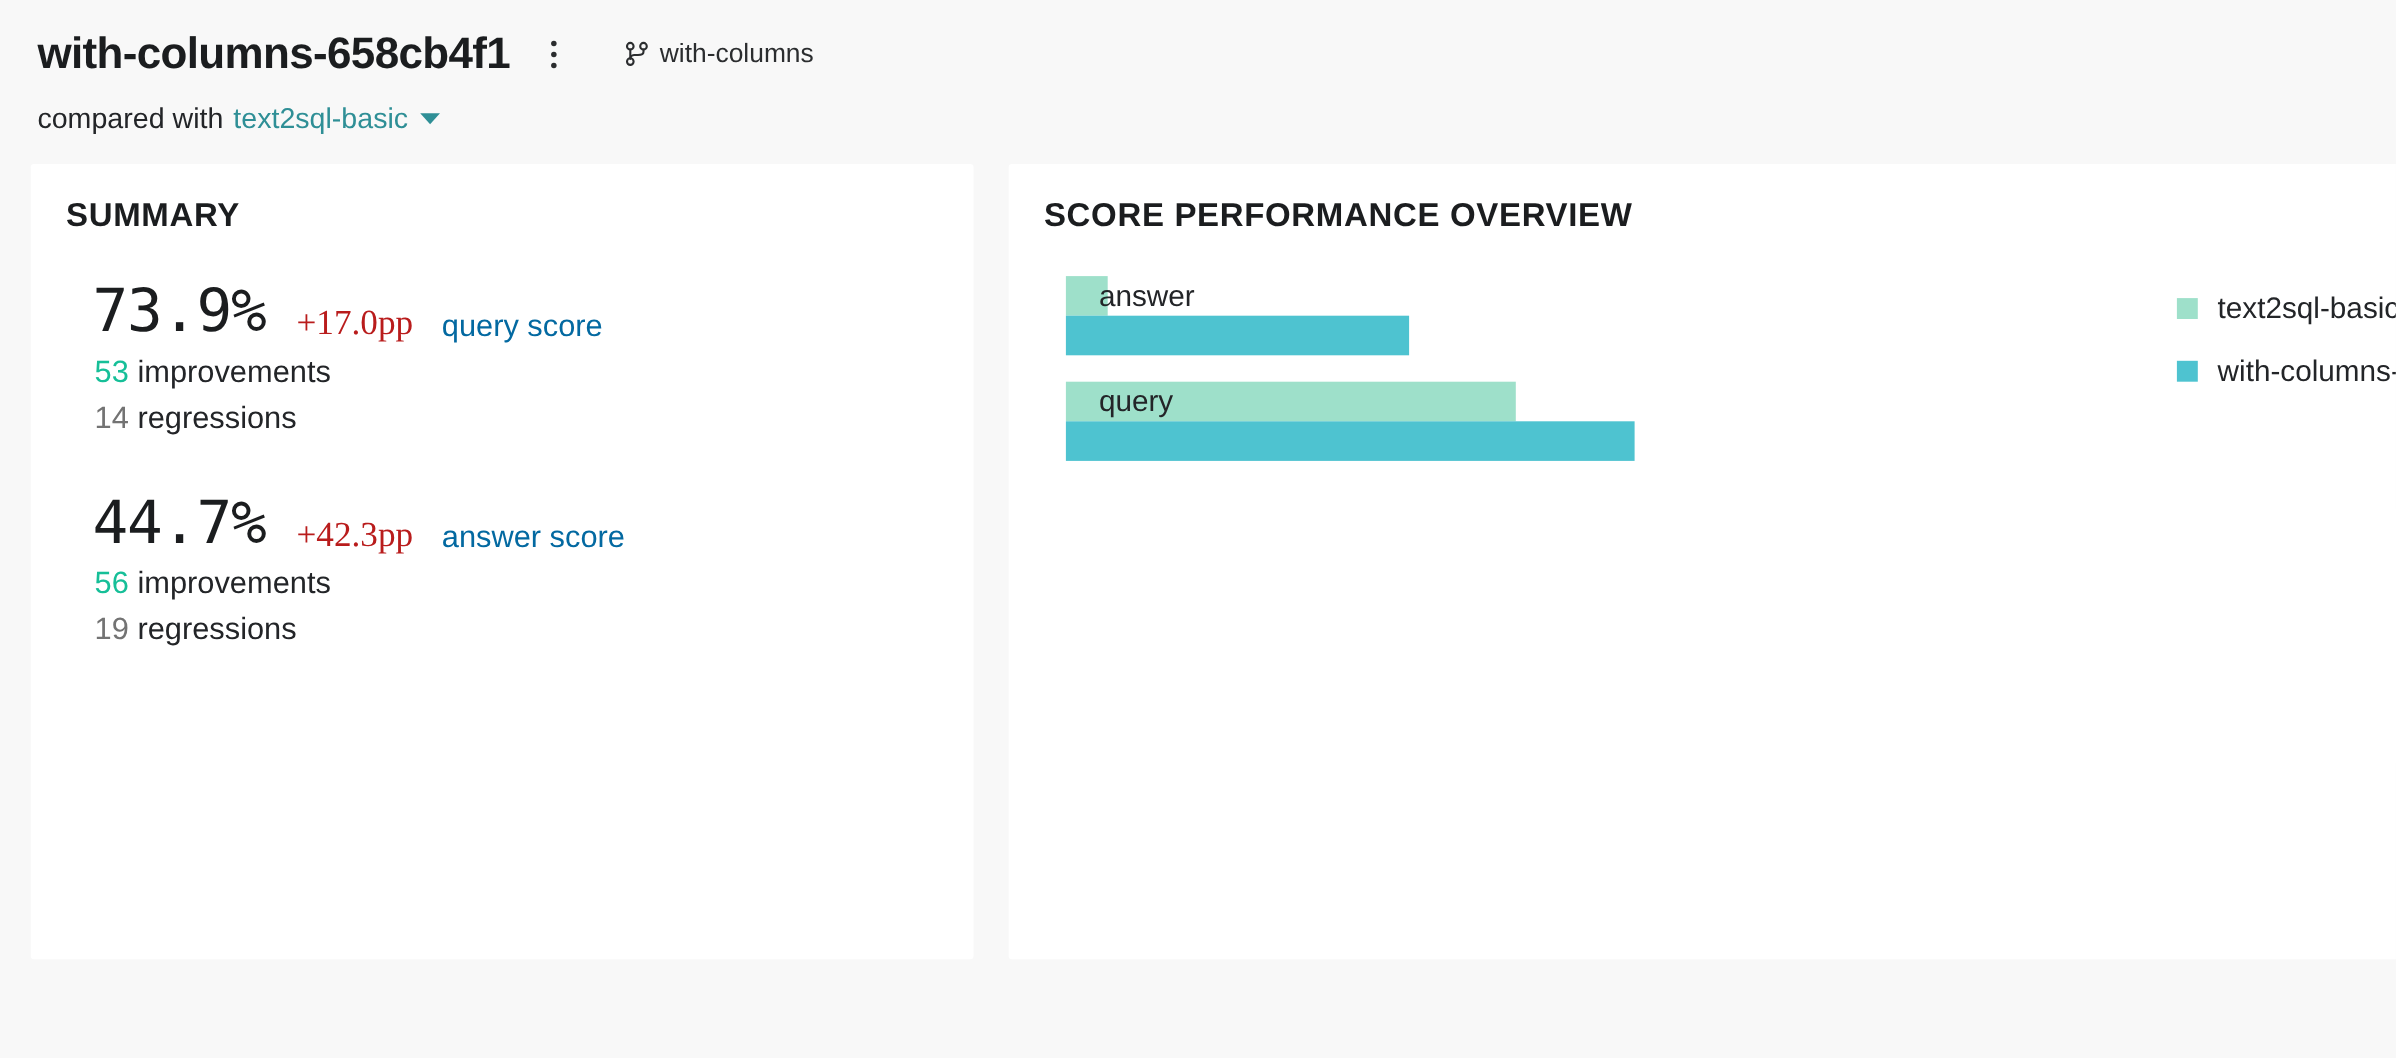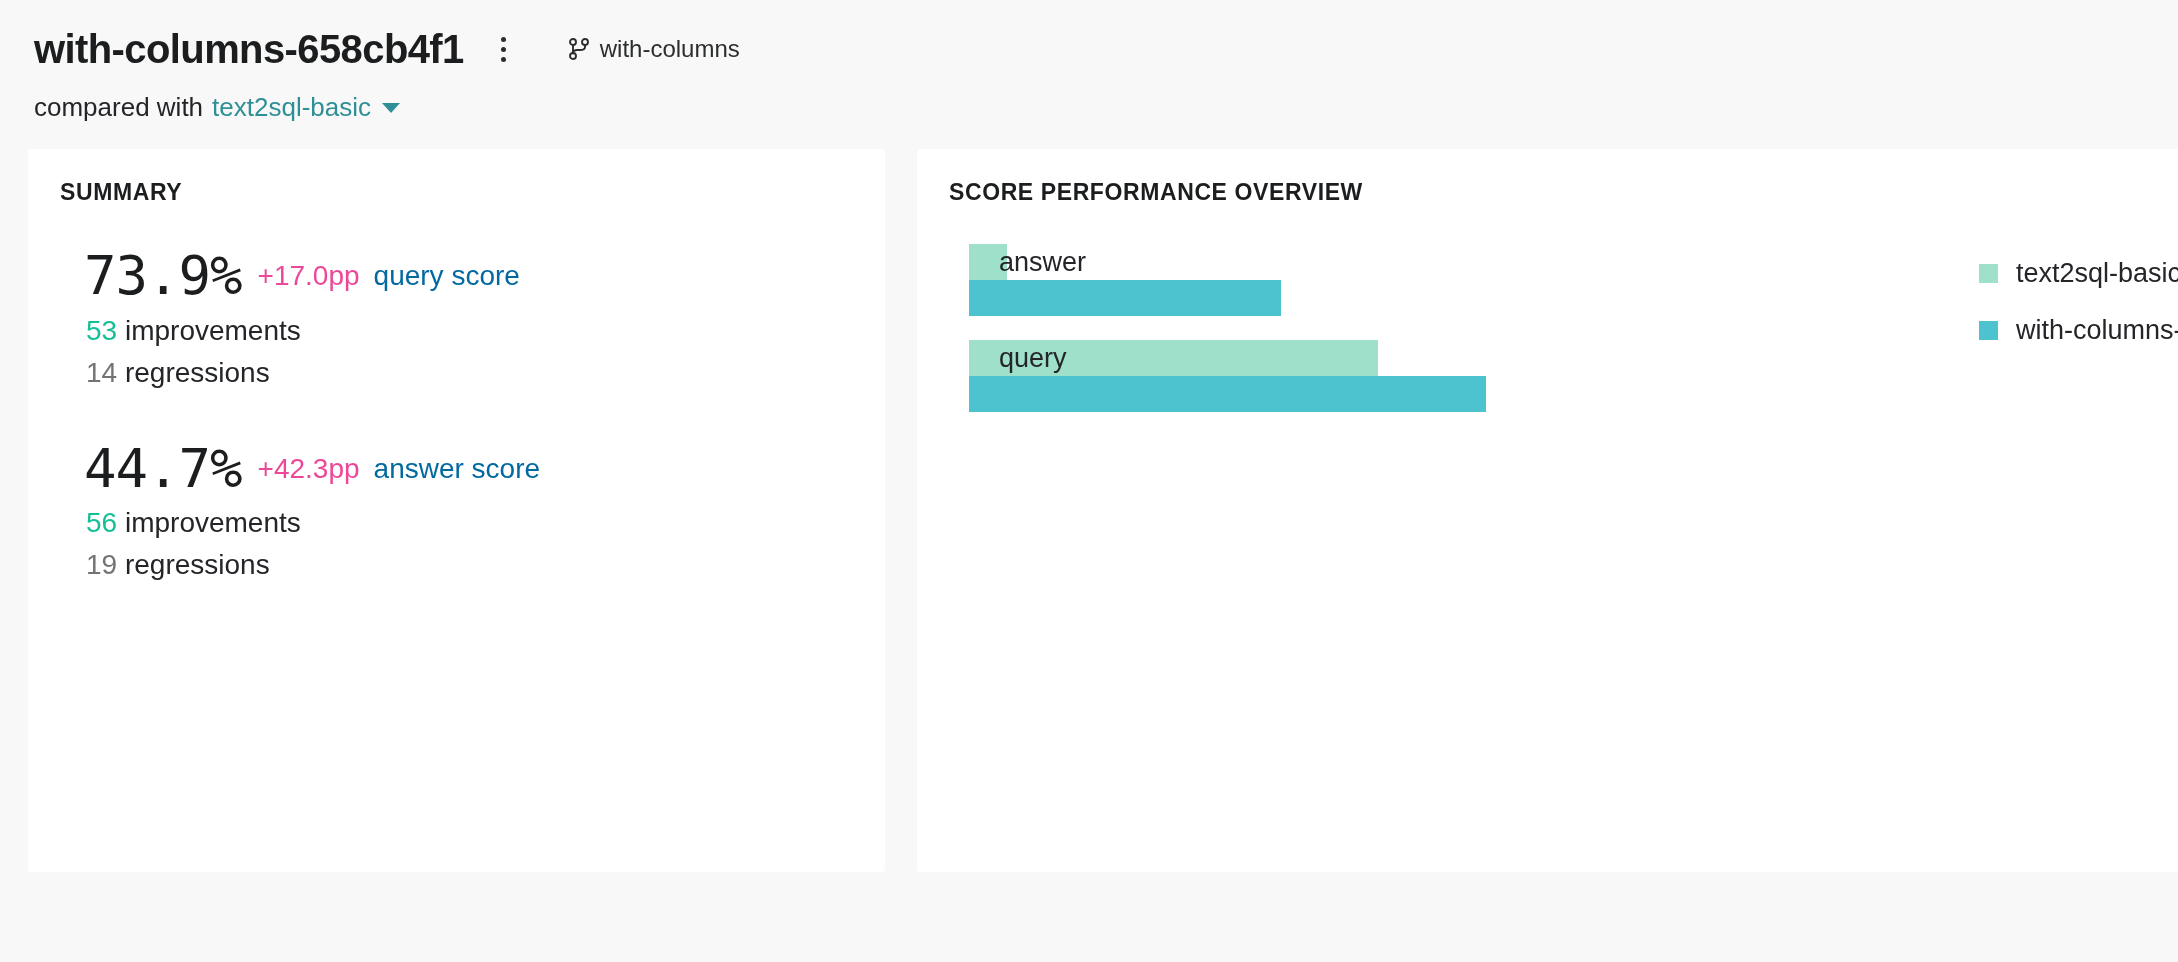--- a/index.html
+++ b/index.html
@@ -97,50 +97,50 @@
     background: #ffffff;
     border-radius: 3px;
     box-sizing: border-box;
     padding: 30px 28px 28px 30px;
     height: 723px;
   }
   .card-summary { width: 857px; flex: 0 0 857px; }
   .card-chart { flex: 1 1 auto; }
 
   .card-heading {
-    font-size: 23px;
+    font-size: 30px;
     font-weight: 700;
     letter-spacing: 0.6px;
     color: #1b1d1f;
     margin: 0 0 0 2px;
   }
 
   
   .metrics { margin-top: 42px; }
   .metric-block { margin-bottom: 52px; }
   .metric-block:last-child { margin-bottom: 0; }
 
   .metric-top {
     display: flex;
-    align-items: center;
-    gap: 0;
+    align-items: flex-end;
+    gap: 12px;
     padding-left: 26px;
   }
   .metric-value {
     font-family: "DejaVu Sans Mono", monospace;
     font-size: 54px;
     font-weight: 400;
     color: #1b1d1f;
     letter-spacing: -1px;
     line-height: 1.05;
   }
   .metric-delta {
-    font-family: Liberation Sans, sans-serif;
-    font-size: 28px;
-    color: #ec4899;
+    font-family: Liberation Serif, serif;
+    font-size: 32px;
+    color: #b91c1c;
     margin-left: 16px;
   }
   .metric-name {
     font-size: 28px;
     color: #0369a1;
     margin-left: 14px;
   }
 
   .metric-sub {
     font-size: 28px;

